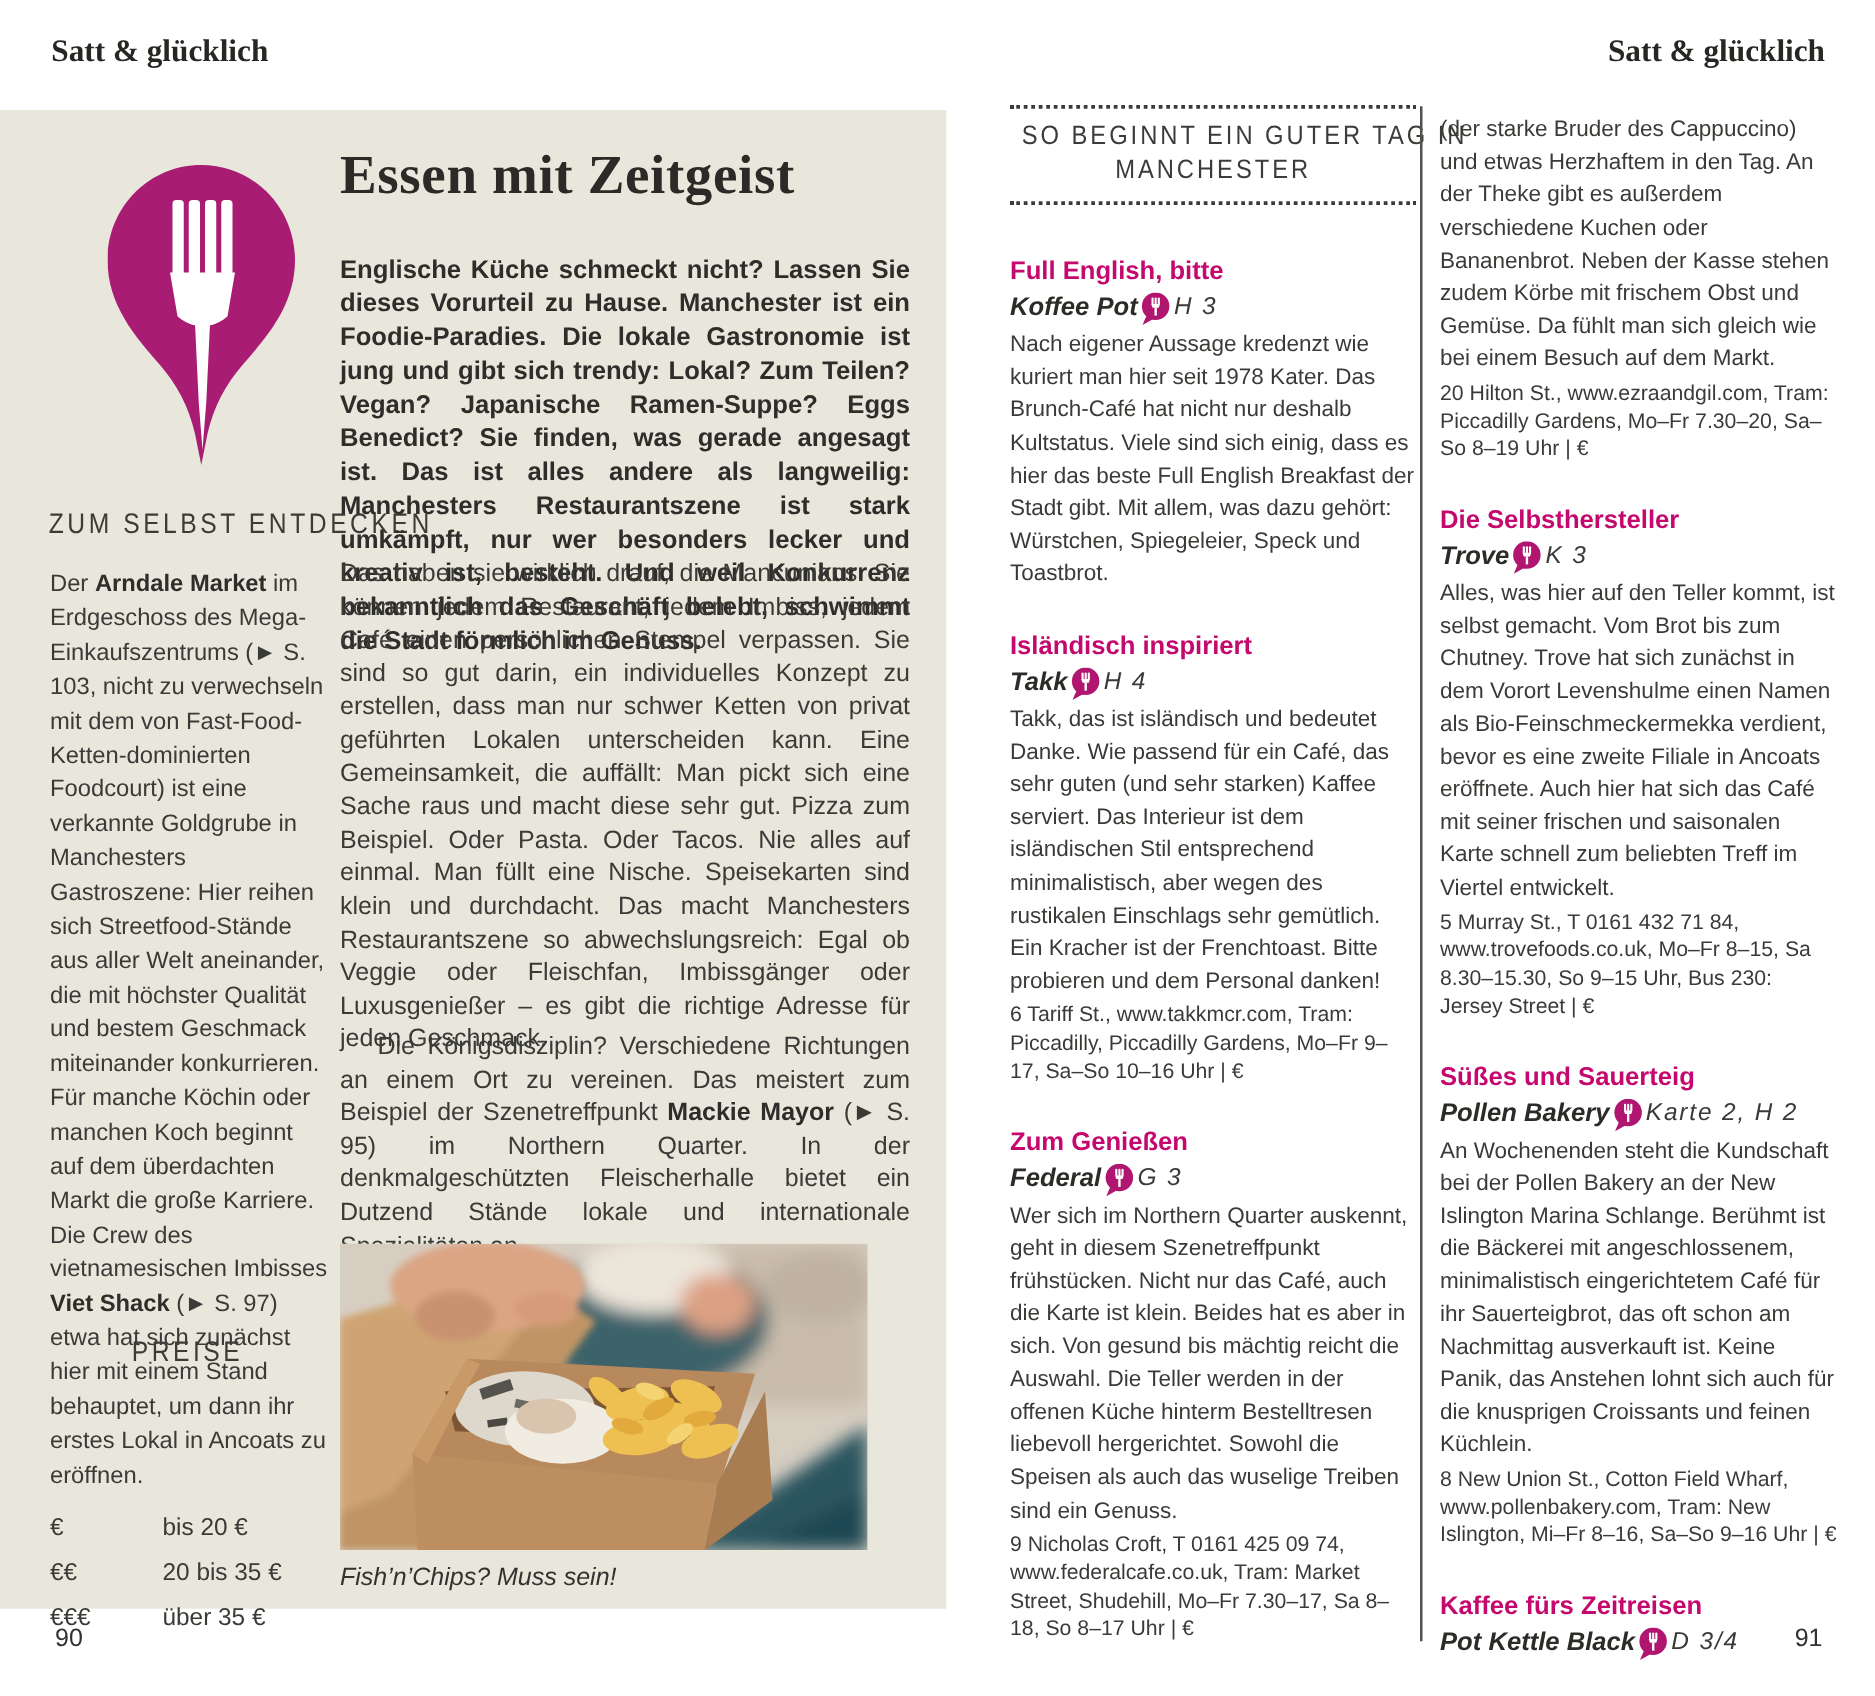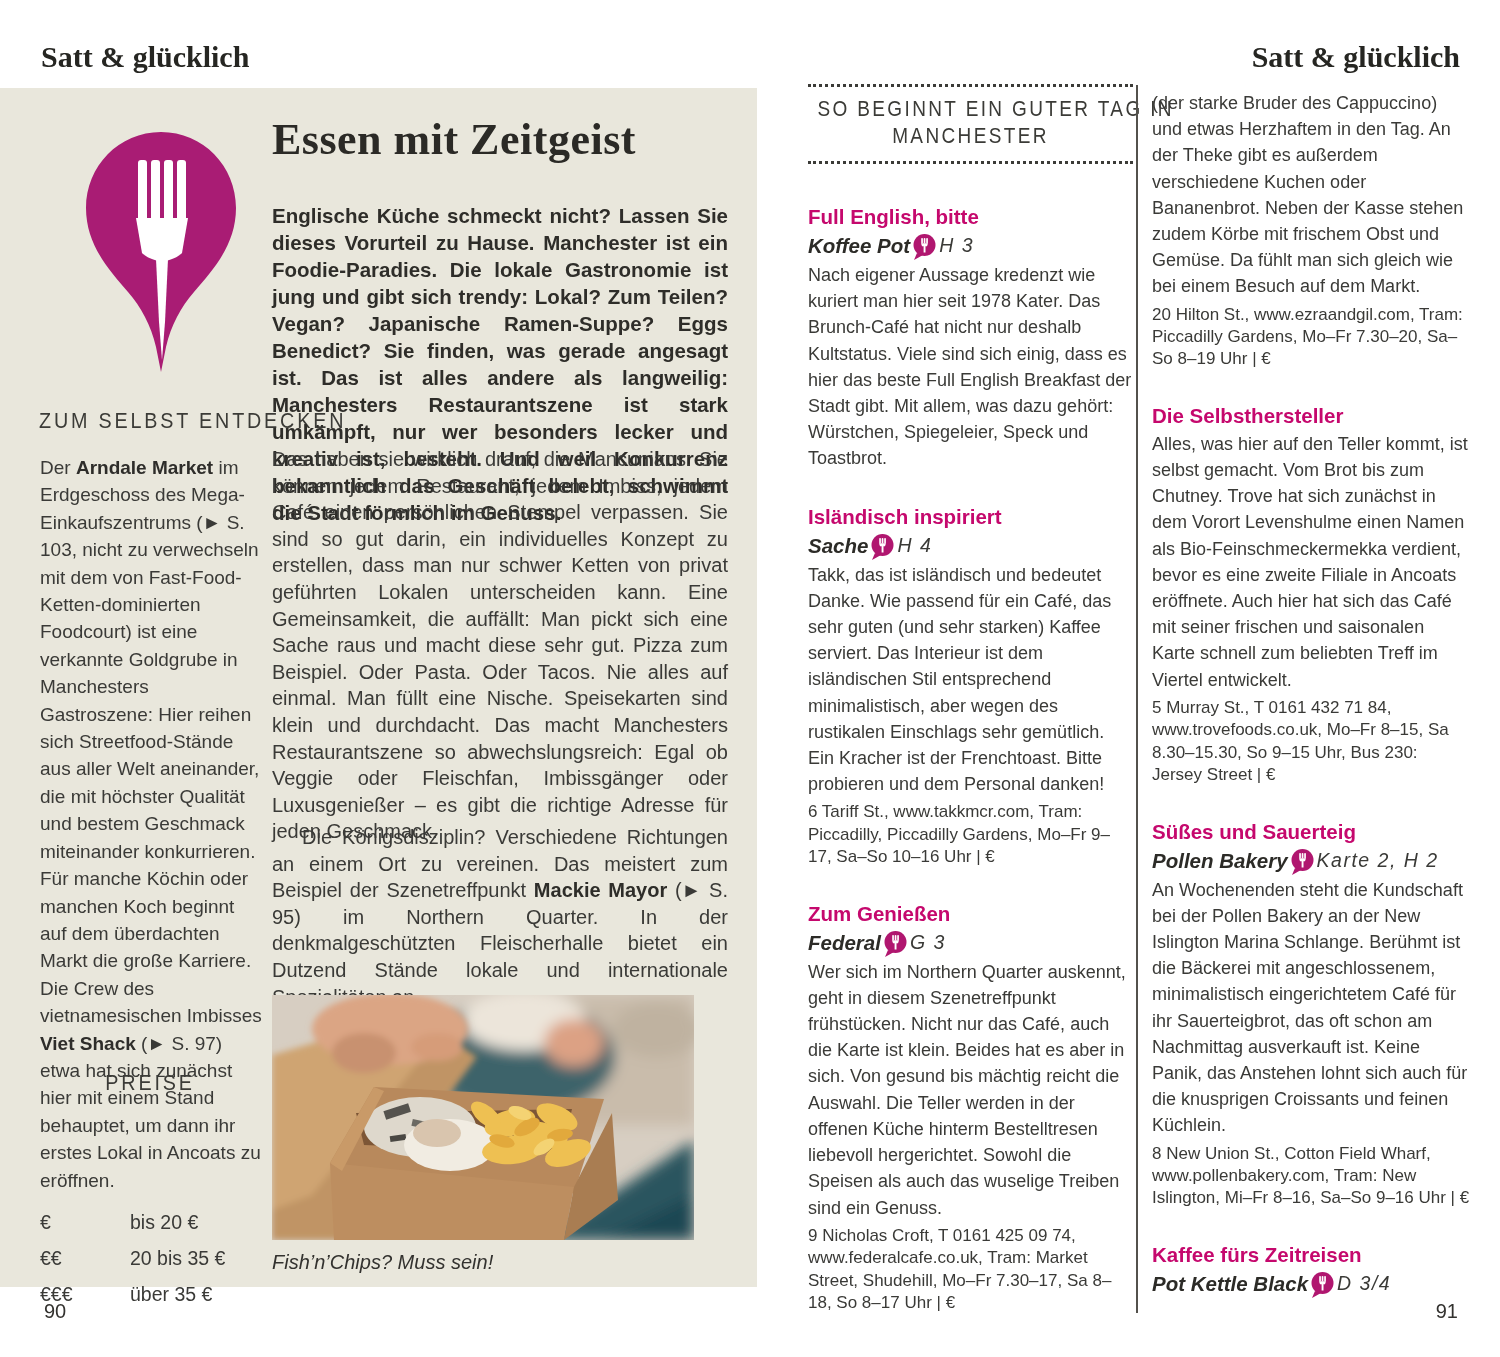--- a/index.html
+++ b/index.html
@@ -9,21 +9,21 @@
     --ink:#3a3a37;
     --ink-dark:#2c2b28;
     --rule:#53514c;
   }
   *{margin:0;padding:0;box-sizing:border-box;}
   html,body{background:#ffffff;}
   body{font-family:"Liberation Sans",sans-serif;color:var(--ink);}
   #page{position:relative;width:1500px;height:1357px;background:#fff;overflow:hidden;}
 
   
-  .runhead{position:absolute;top:40px;font-family:"Liberation Serif",serif;font-weight:bold;font-size:30px;color:#262622;}
+  .runhead{position:absolute;top:28px;font-family:"Liberation Serif",serif;font-weight:bold;font-size:25px;color:#262622;}
   .runhead.left{left:41px;}
   .runhead.right{right:40px;text-align:right;}
 
   
   #left-page{position:absolute;left:0;top:88px;width:757px;height:1199px;background:var(--beige);}
 
   .pin-big{position:absolute;left:86px;top:44px;width:150px;height:238px;}
 
   .hand-caps{font-family:"Liberation Sans",sans-serif;letter-spacing:3px;color:#3b3b37;transform:scaleX(.94) scaleY(1.08);transform-origin:left center;white-space:nowrap;}
   .discover-title{position:absolute;left:39px;top:320px;font-size:21px;}
@@ -207,21 +207,21 @@
             </svg>
         </span>
         <span class="entry-ref">H 3</span>
       </div>
       <div class="entry-body">Nach eigener Aussage kredenzt wie kuriert man hier seit 1978 Kater. Das Brunch-Café hat nicht nur deshalb Kultstatus. Viele sind sich einig, dass es hier das beste Full English Breakfast der Stadt gibt. Mit allem, was dazu gehört: Würstchen, Spiegeleier, Speck und Toastbrot.</div>
     </div>
 
     <div class="entry">
       <div class="entry-heading">Isländisch inspiriert</div>
       <div class="entry-name-row">
-        <span class="entry-name">Sache</span>
+        <span class="entry-name">Takk</span>
         <span class="pin-small">
           <svg viewBox="0 0 23 26">
               <circle cx="11.5" cy="11" r="11" fill="#b0166f"></circle>
               <polygon points="4,19 1,26 10,21" fill="#b0166f"></polygon>
               <g fill="#fff">
                 <rect x="8.2" y="4" width="1.7" height="5.5" rx=".8"></rect>
                 <rect x="10.7" y="4" width="1.7" height="5.5" rx=".8"></rect>
                 <rect x="13.2" y="4" width="1.7" height="5.5" rx=".8"></rect>
                 <path d="M8,9.2 L15,9.2 L14,12.2 L9,12.2 Z"></path>
                 <rect x="10.6" y="12" width="1.9" height="6.5"></rect>
@@ -263,20 +263,37 @@
 
   <div class="col-right">
 
     <div class="entry">
       <div class="entry-body" style="margin-top:0;">(der starke Bruder des Cappuccino) und etwas Herzhaftem in den Tag. An der Theke gibt es außerdem verschiedene Kuchen oder Bananenbrot. Neben der Kasse stehen zudem Körbe mit frischem Obst und Gemüse. Da fühlt man sich gleich wie bei einem Besuch auf dem Markt.</div>
       <div class="entry-info">20 Hilton St., www.ezraandgil.com, Tram: Piccadilly Gardens, Mo–Fr 7.30–20, Sa–So 8–19 Uhr | €</div>
     </div>
 
     <div class="entry">
       <div class="entry-heading">Die Selbsthersteller</div>
+      <div class="entry-name-row">
+        <span class="entry-name">Trove</span>
+        <span class="pin-small">
+          <svg viewBox="0 0 23 26">
+              <circle cx="11.5" cy="11" r="11" fill="#b0166f"></circle>
+              <polygon points="4,19 1,26 10,21" fill="#b0166f"></polygon>
+              <g fill="#fff">
+                <rect x="8.2" y="4" width="1.7" height="5.5" rx=".8"></rect>
+                <rect x="10.7" y="4" width="1.7" height="5.5" rx=".8"></rect>
+                <rect x="13.2" y="4" width="1.7" height="5.5" rx=".8"></rect>
+                <path d="M8,9.2 L15,9.2 L14,12.2 L9,12.2 Z"></path>
+                <rect x="10.6" y="12" width="1.9" height="6.5"></rect>
+              </g>
+            </svg>
+        </span>
+        <span class="entry-ref">K 3</span>
+      </div>
       <div class="entry-body">Alles, was hier auf den Teller kommt, ist selbst gemacht. Vom Brot bis zum Chutney. Trove hat sich zunächst in dem Vorort Levenshulme einen Namen als Bio-Feinschmeckermekka verdient, bevor es eine zweite Filiale in Ancoats eröffnete. Auch hier hat sich das Café mit seiner frischen und saisonalen Karte schnell zum beliebten Treff im Viertel entwickelt.</div>
       <div class="entry-info">5 Murray St., T 0161 432 71 84, www.trovefoods.co.uk, Mo–Fr 8–15, Sa 8.30–15.30, So 9–15 Uhr, Bus 230: Jersey Street | €</div>
     </div>
 
     <div class="entry">
       <div class="entry-heading">Süßes und Sauerteig</div>
       <div class="entry-name-row">
         <span class="entry-name">Pollen Bakery</span>
         <span class="pin-small">
           <svg viewBox="0 0 23 26">

